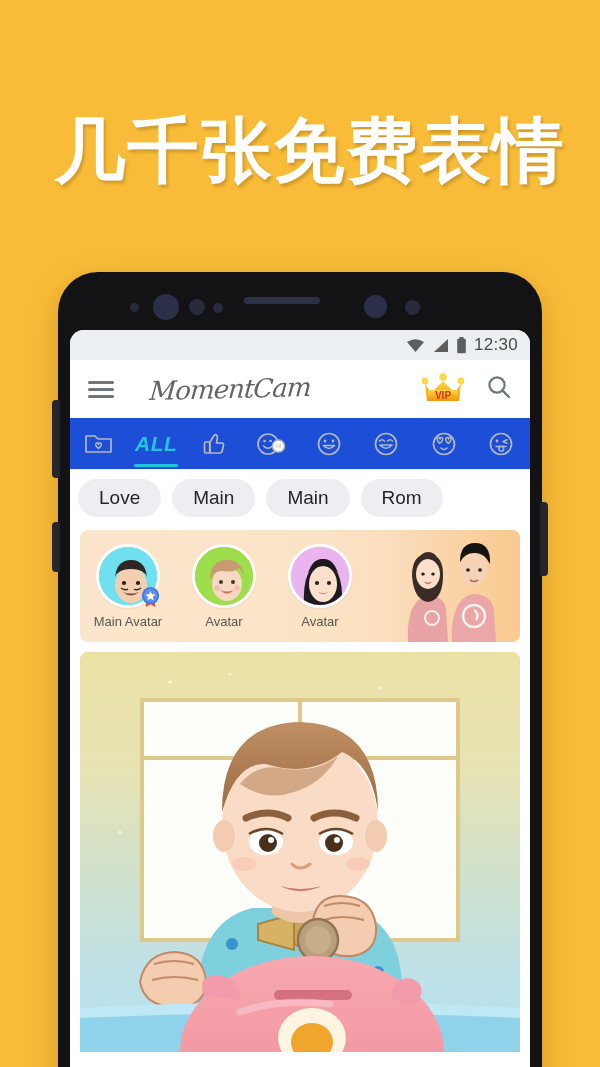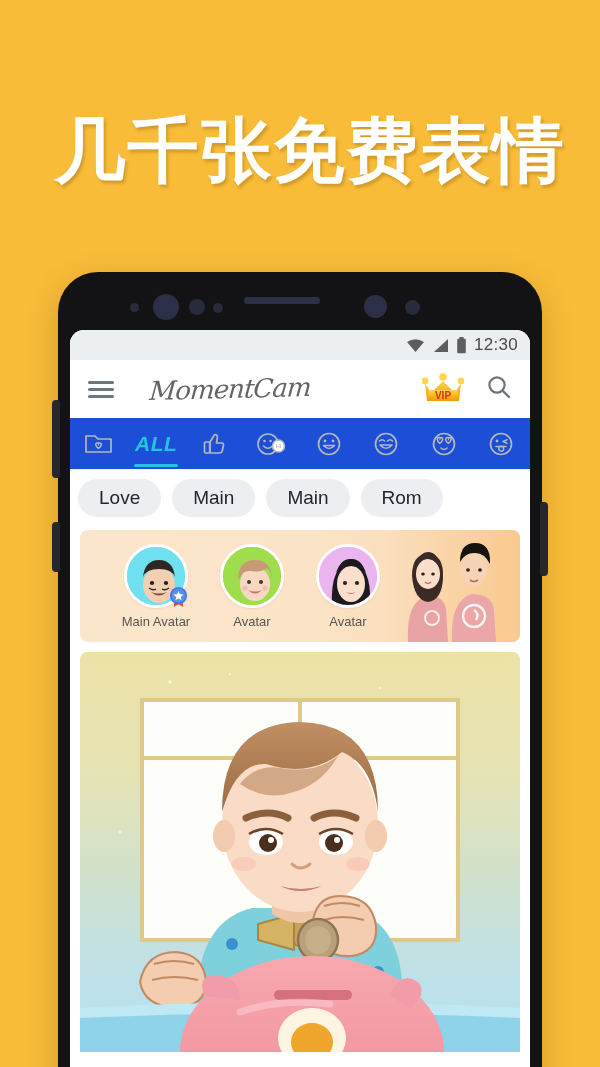--- a/index.html
+++ b/index.html
@@ -209,21 +209,20 @@
   
   .avatars {
     margin: 4px 10px 0 10px;
     height: 112px;
     border-radius: 8px;
     background: linear-gradient(90deg,#fbe6cd 0%, #fbe3c6 55%, #f9d6ac 100%);
     display: flex;
     align-items: center;
     position: relative;
     overflow: hidden;
-    padding-left: 28px;
   }
   .av-item {
     width: 96px;
     text-align: center;
     cursor: pointer;
     position: relative;
     z-index: 2;
   }
   .av-circ {
     width: 64px; height: 64px;

